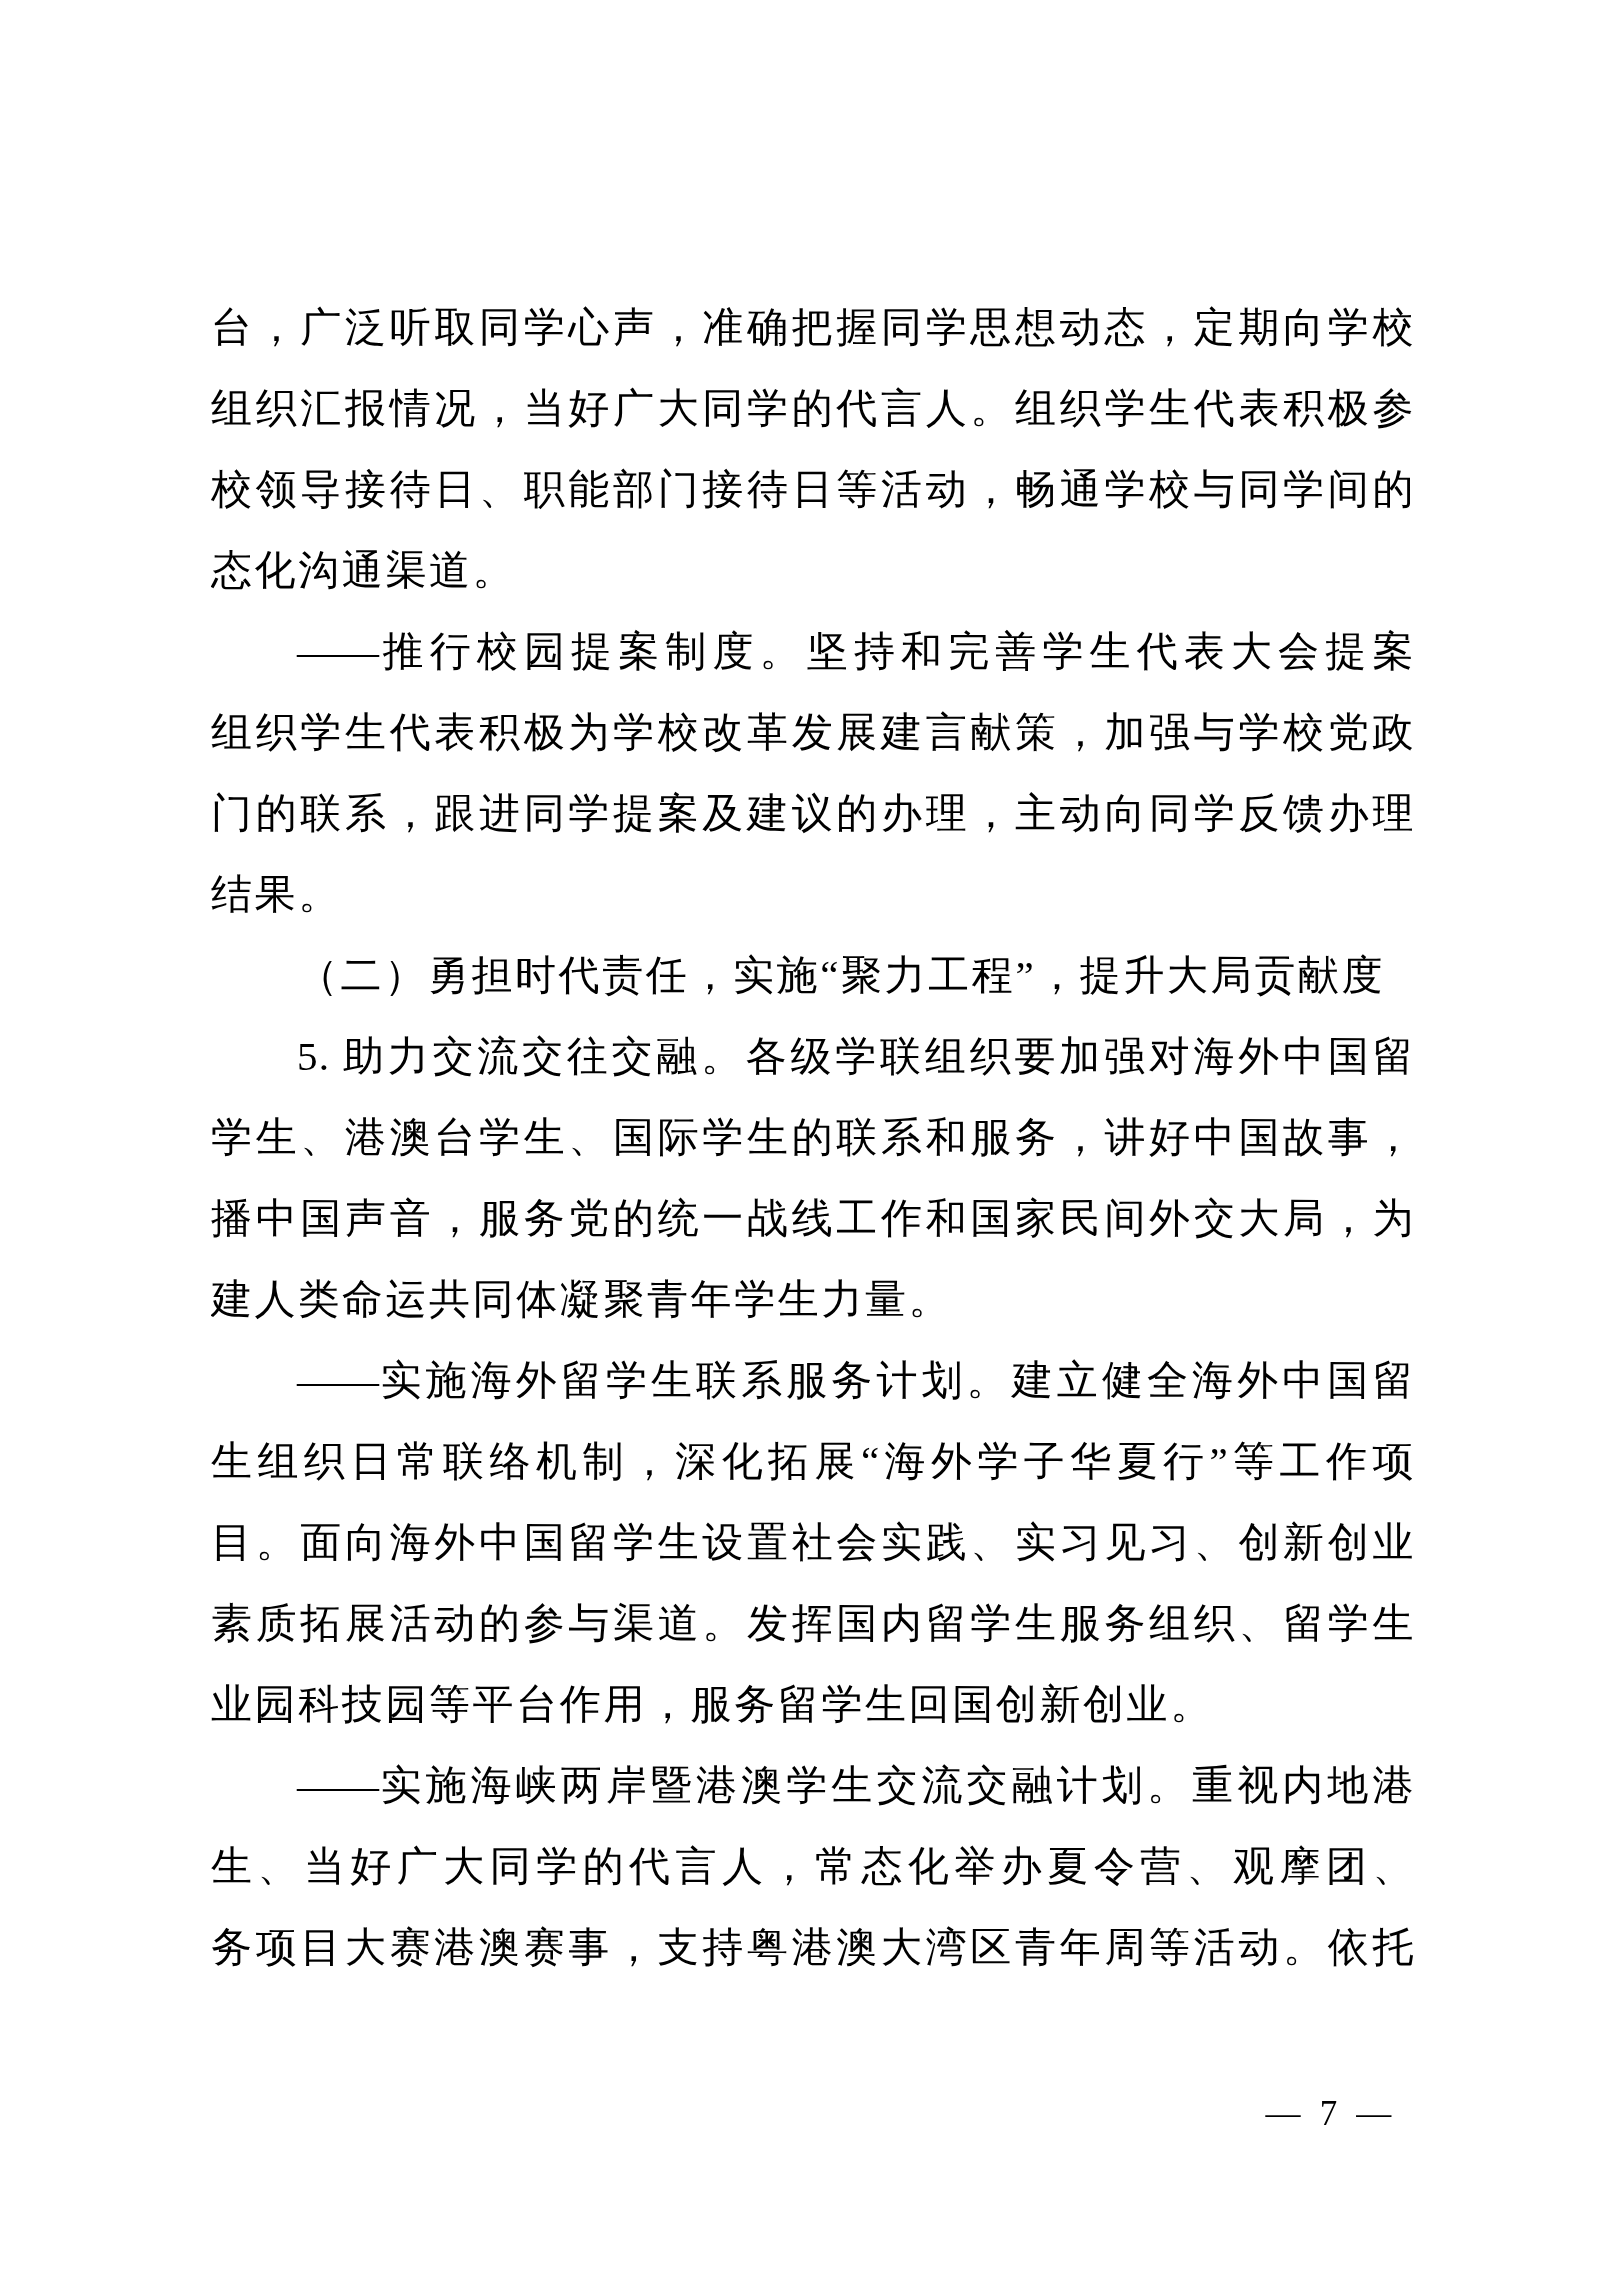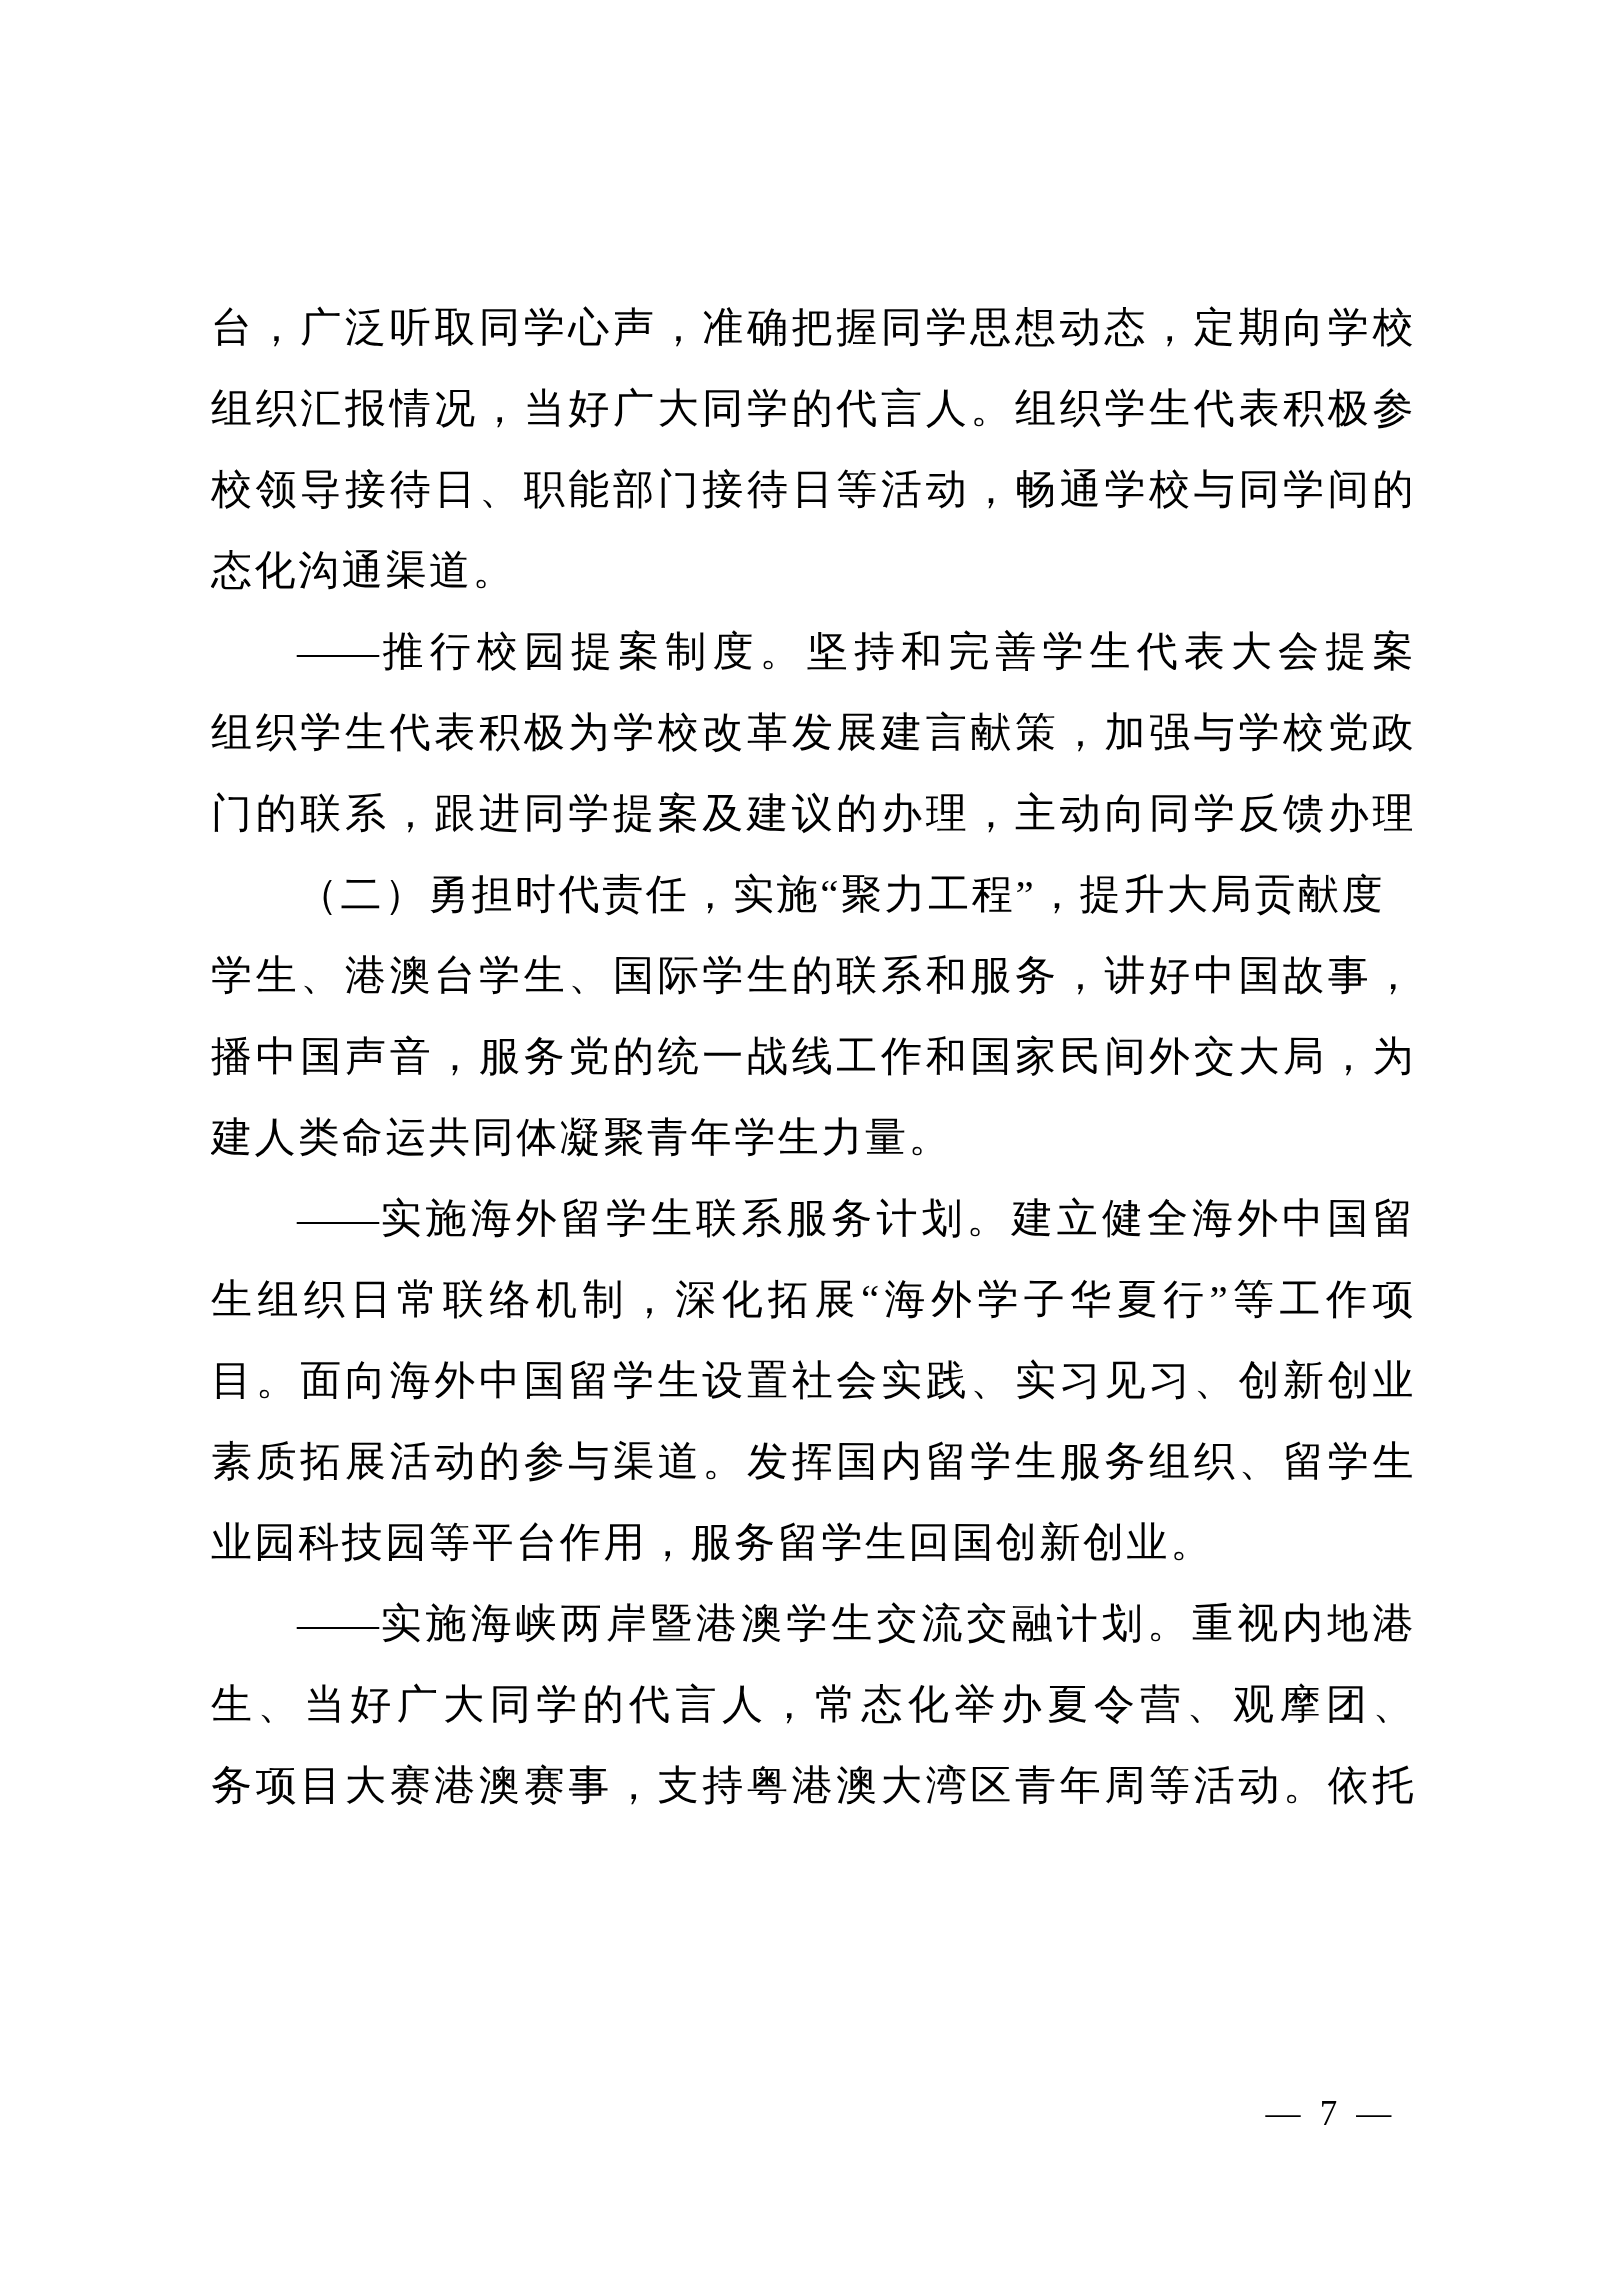--- a/index.html
+++ b/index.html
@@ -60,21 +60,23 @@
 
 <div class="page">
   <div class="text-block">
       <div class="line"><span class="seg seg-body">台，广泛听取同学心声，准确把握同学思想动态，定期向学校党</span></div>
       <div class="line"><span class="seg seg-body">组织汇报情况，当好广大同学的代言人。组织学生代表积极参与</span></div>
       <div class="line"><span class="seg seg-body">校领导接待日、职能部门接待日等活动，畅通学校与同学间的常</span></div>
       <div class="line short"><span class="seg seg-body">态化沟通渠道。</span></div>
       <div class="line indent"><span class="seg seg-dash">——</span><span class="seg seg-lead">推行校园提案制度。</span><span class="seg seg-body">坚持和完善学生代表大会提案制，</span></div>
       <div class="line"><span class="seg seg-body">组织学生代表积极为学校改革发展建言献策，加强与学校党政部</span></div>
       <div class="line"><span class="seg seg-body">门的联系，跟进同学提案及建议的办理，主动向同学反馈办理</span></div>
+      <div class="line short"><span class="seg seg-body">结果。</span></div>
       <div class="line indent short"><span class="seg seg-heading">（二）勇担时代责任，实施“聚力工程”，提升大局贡献度</span></div>
+      <div class="line indent"><span class="seg seg-item-number">5. </span><span class="seg seg-lead">助力交流交往交融。</span><span class="seg seg-body">各级学联组织要加强对海外中国留</span></div>
       <div class="line"><span class="seg seg-body">学生、港澳台学生、国际学生的联系和服务，讲好中国故事，传</span></div>
       <div class="line"><span class="seg seg-body">播中国声音，服务党的统一战线工作和国家民间外交大局，为构</span></div>
       <div class="line short"><span class="seg seg-body">建人类命运共同体凝聚青年学生力量。</span></div>
       <div class="line indent"><span class="seg seg-dash">——</span><span class="seg seg-lead">实施海外留学生联系服务计划。</span><span class="seg seg-body">建立健全海外中国留学</span></div>
       <div class="line"><span class="seg seg-body">生组织日常联络机制，深化拓展“海外学子华夏行”等工作项</span></div>
       <div class="line"><span class="seg seg-body">目。面向海外中国留学生设置社会实践、实习见习、创新创业等</span></div>
       <div class="line"><span class="seg seg-body">素质拓展活动的参与渠道。发挥国内留学生服务组织、留学生产</span></div>
       <div class="line short"><span class="seg seg-body">业园科技园等平台作用，服务留学生回国创新创业。</span></div>
       <div class="line indent"><span class="seg seg-dash">——</span><span class="seg seg-lead">实施海峡两岸暨港澳学生交流交融计划。</span><span class="seg seg-body">重视内地港澳</span></div>
       <div class="line"><span class="seg seg-body">生、当好广大同学的代言人，常态化举办夏令营、观摩团、</span></div>

